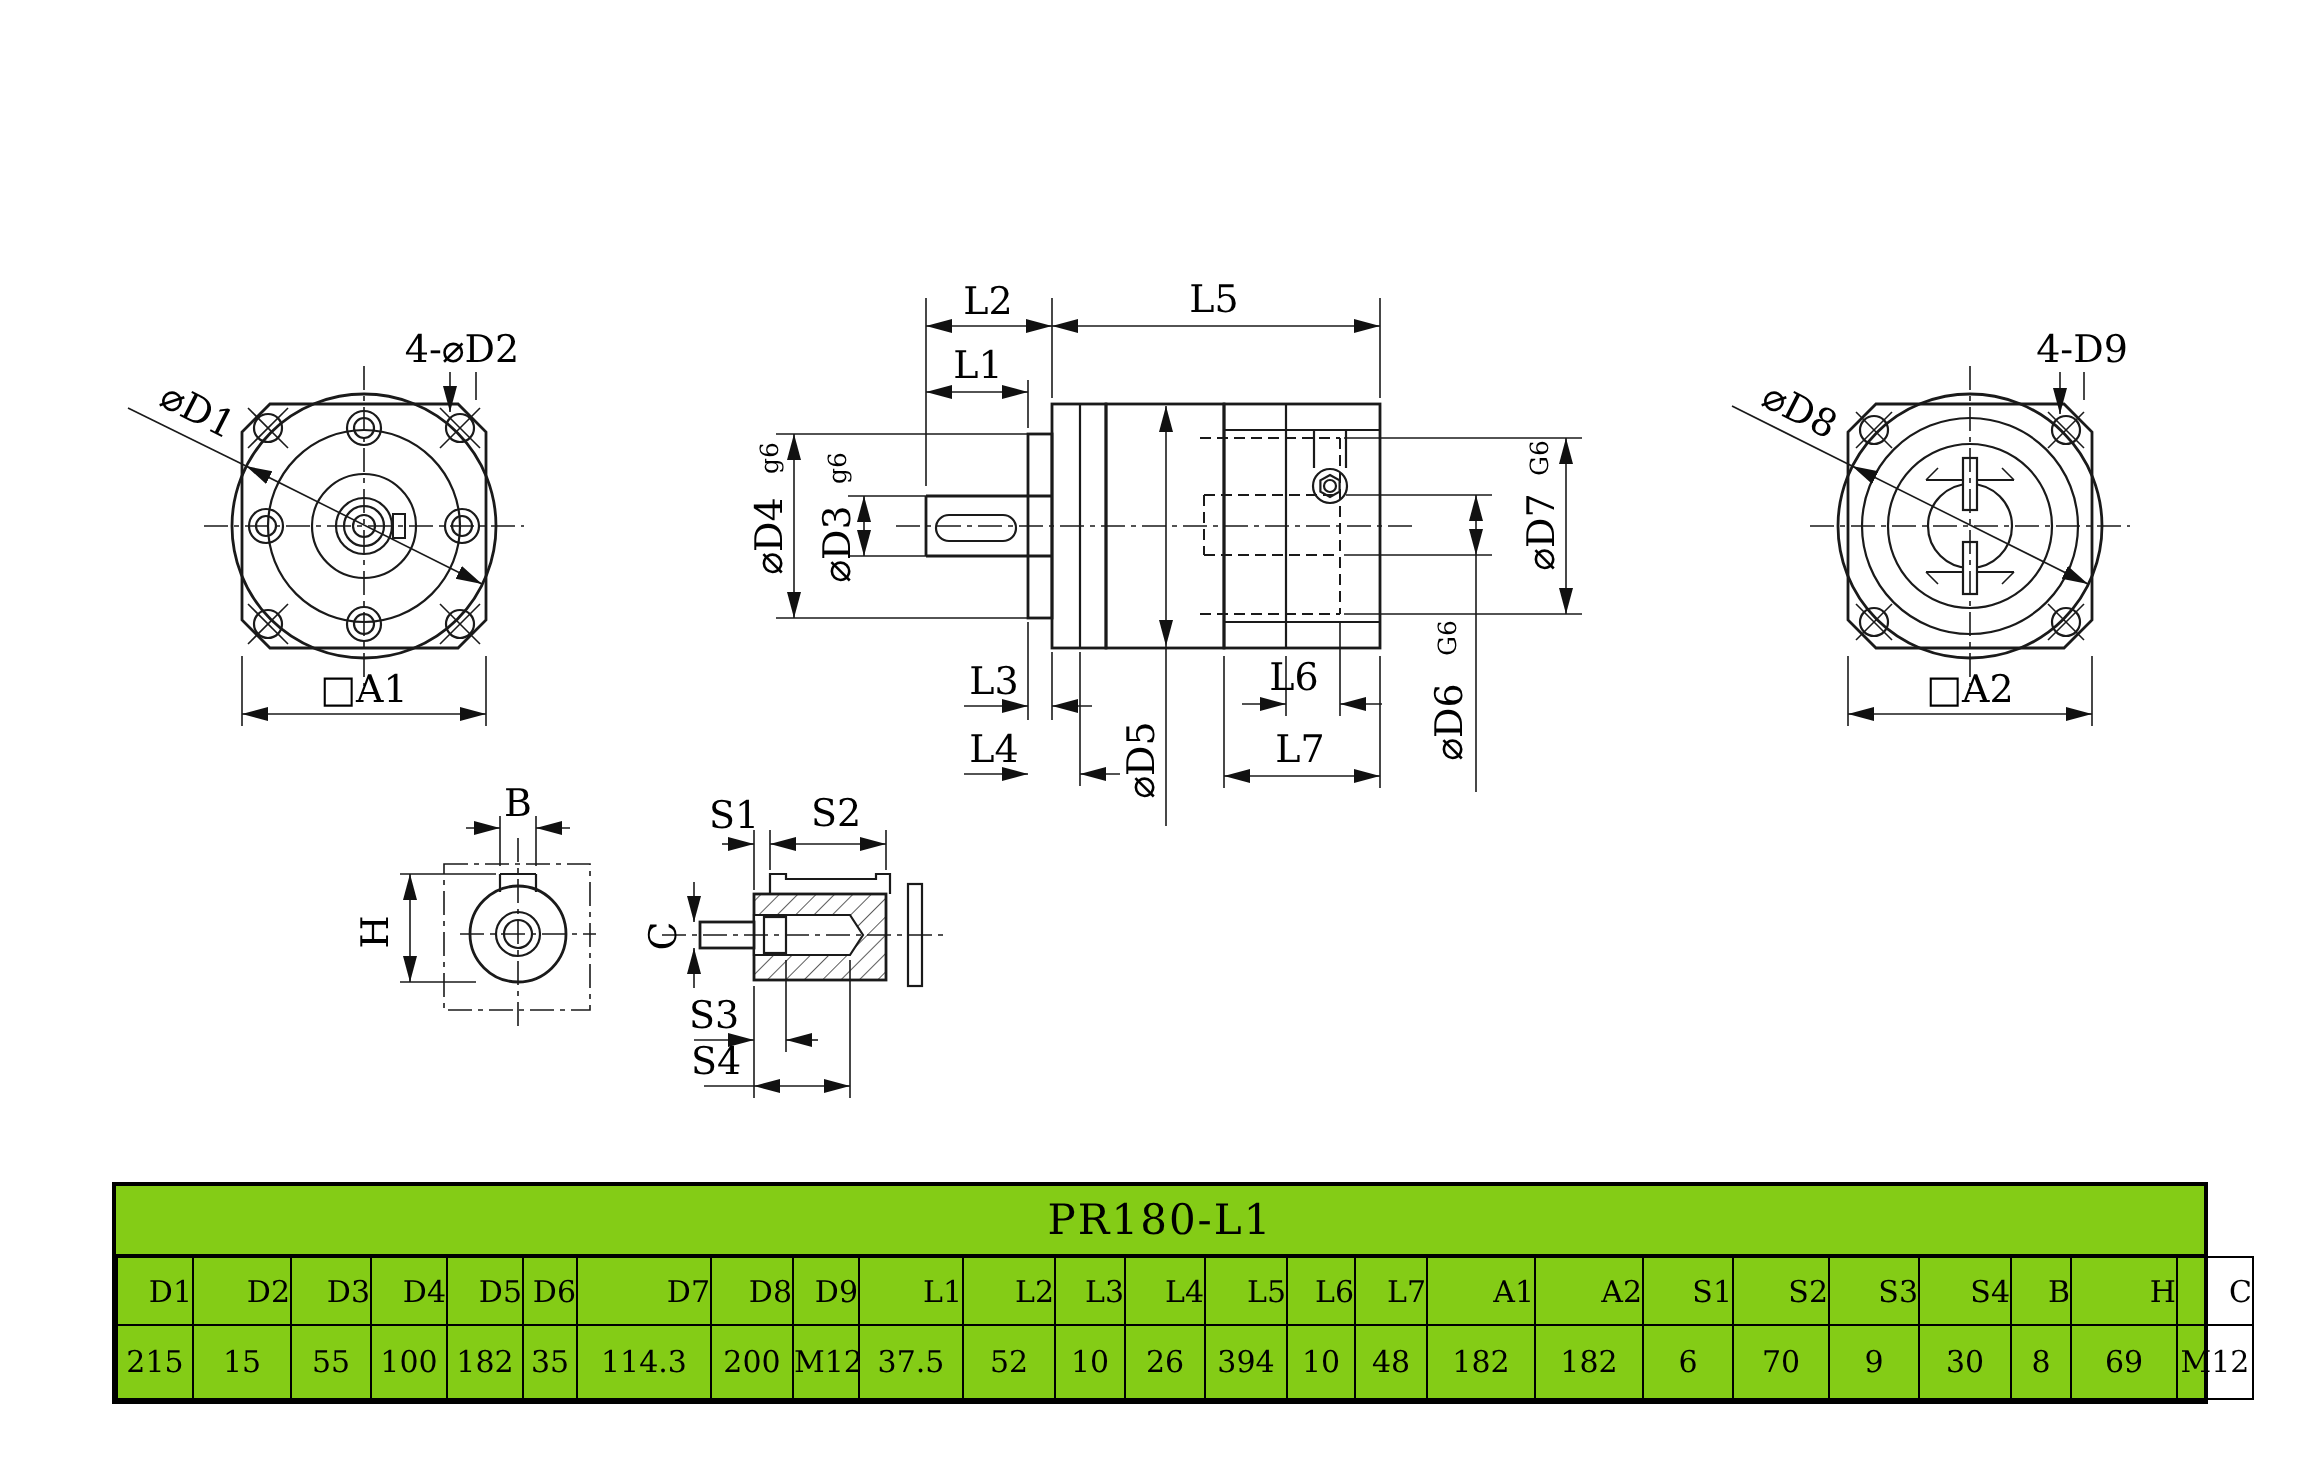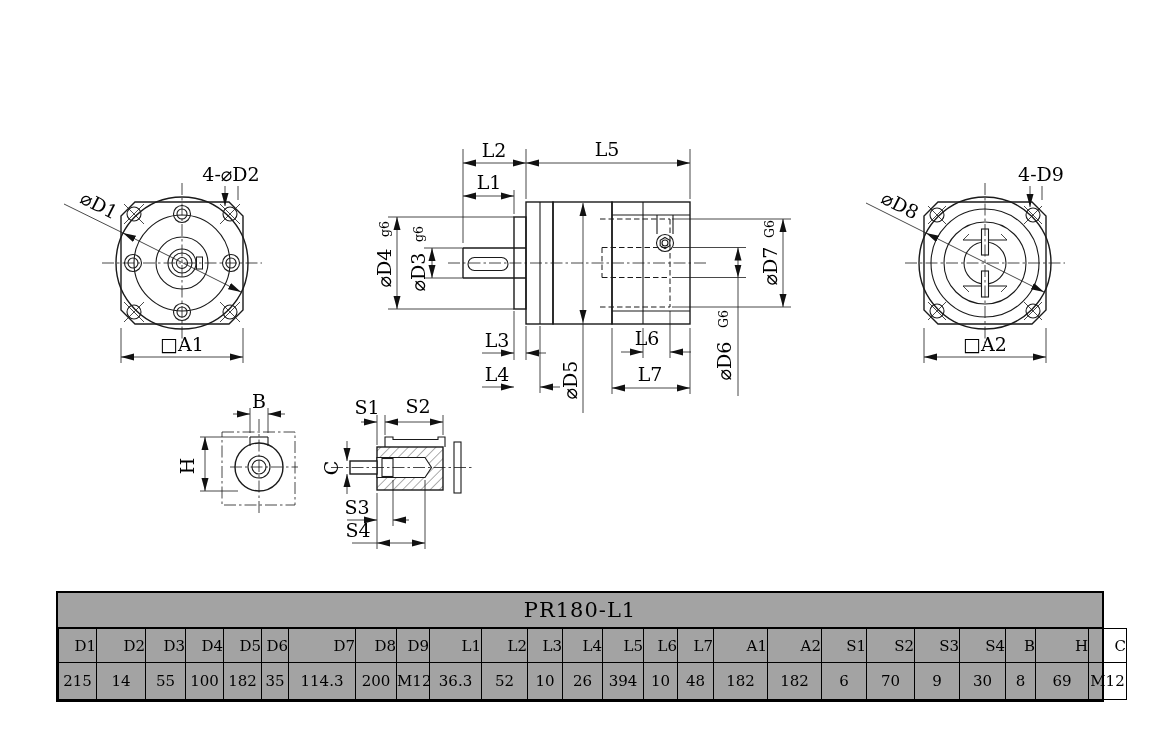--- a/index.html
+++ b/index.html
@@ -9,21 +9,21 @@
   
   .ol {fill:none;stroke:#1a1a1a;stroke-width:1.4;}
   .ol2{fill:none;stroke:#1a1a1a;stroke-width:1.1;}
   .thin{fill:none;stroke:#1a1a1a;stroke-width:0.8;}
   .cl {fill:none;stroke:#1a1a1a;stroke-width:0.8;stroke-dasharray:12 3 2.5 3;}
   .hid{fill:none;stroke:#1a1a1a;stroke-width:1;stroke-dasharray:5.5 3;}
   text.dim{font-family:"DejaVu Serif","DejaVu Sans",serif;font-size:19px;fill:#000;}
   text.fit{font-size:12.5px;}
   
   .spec-table{position:absolute;left:56px;top:591px;width:1048px;border:2px solid #000;
-              box-sizing:border-box;background:#a3a3a3;}
+              box-sizing:border-box;background:#84cc16;}
   .spec-title{height:34px;border-bottom:1px solid #000;display:flex;align-items:center;
               justify-content:center;font-size:21px;letter-spacing:1px;color:#000;}
   .spec-table table{border-collapse:collapse;width:100%;table-layout:fixed;}
   .spec-table th,.spec-table td{border:1px solid #000;text-align:center;vertical-align:middle;
               font-weight:normal;font-size:15px;color:#000;padding:0;overflow:hidden;}
   .spec-table th{height:33px;text-align:right;}
   .spec-table td{height:36px;margin-top:24px;}
 </style>
 </head>
 <body>
@@ -382,29 +382,29 @@
             <th>S1</th>
             <th>S2</th>
             <th>S3</th>
             <th>S4</th>
             <th>B</th>
             <th>H</th>
             <th>C</th>
           </tr>
         <tr>
             <td>215</td>
-            <td>14</td>
+            <td>15</td>
             <td>55</td>
             <td>100</td>
             <td>182</td>
             <td>35</td>
             <td>114.3</td>
             <td>200</td>
             <td>M12</td>
-            <td>36.3</td>
+            <td>37.5</td>
             <td>52</td>
             <td>10</td>
             <td>26</td>
             <td>394</td>
             <td>10</td>
             <td>48</td>
             <td>182</td>
             <td>182</td>
             <td>6</td>
             <td>70</td>

